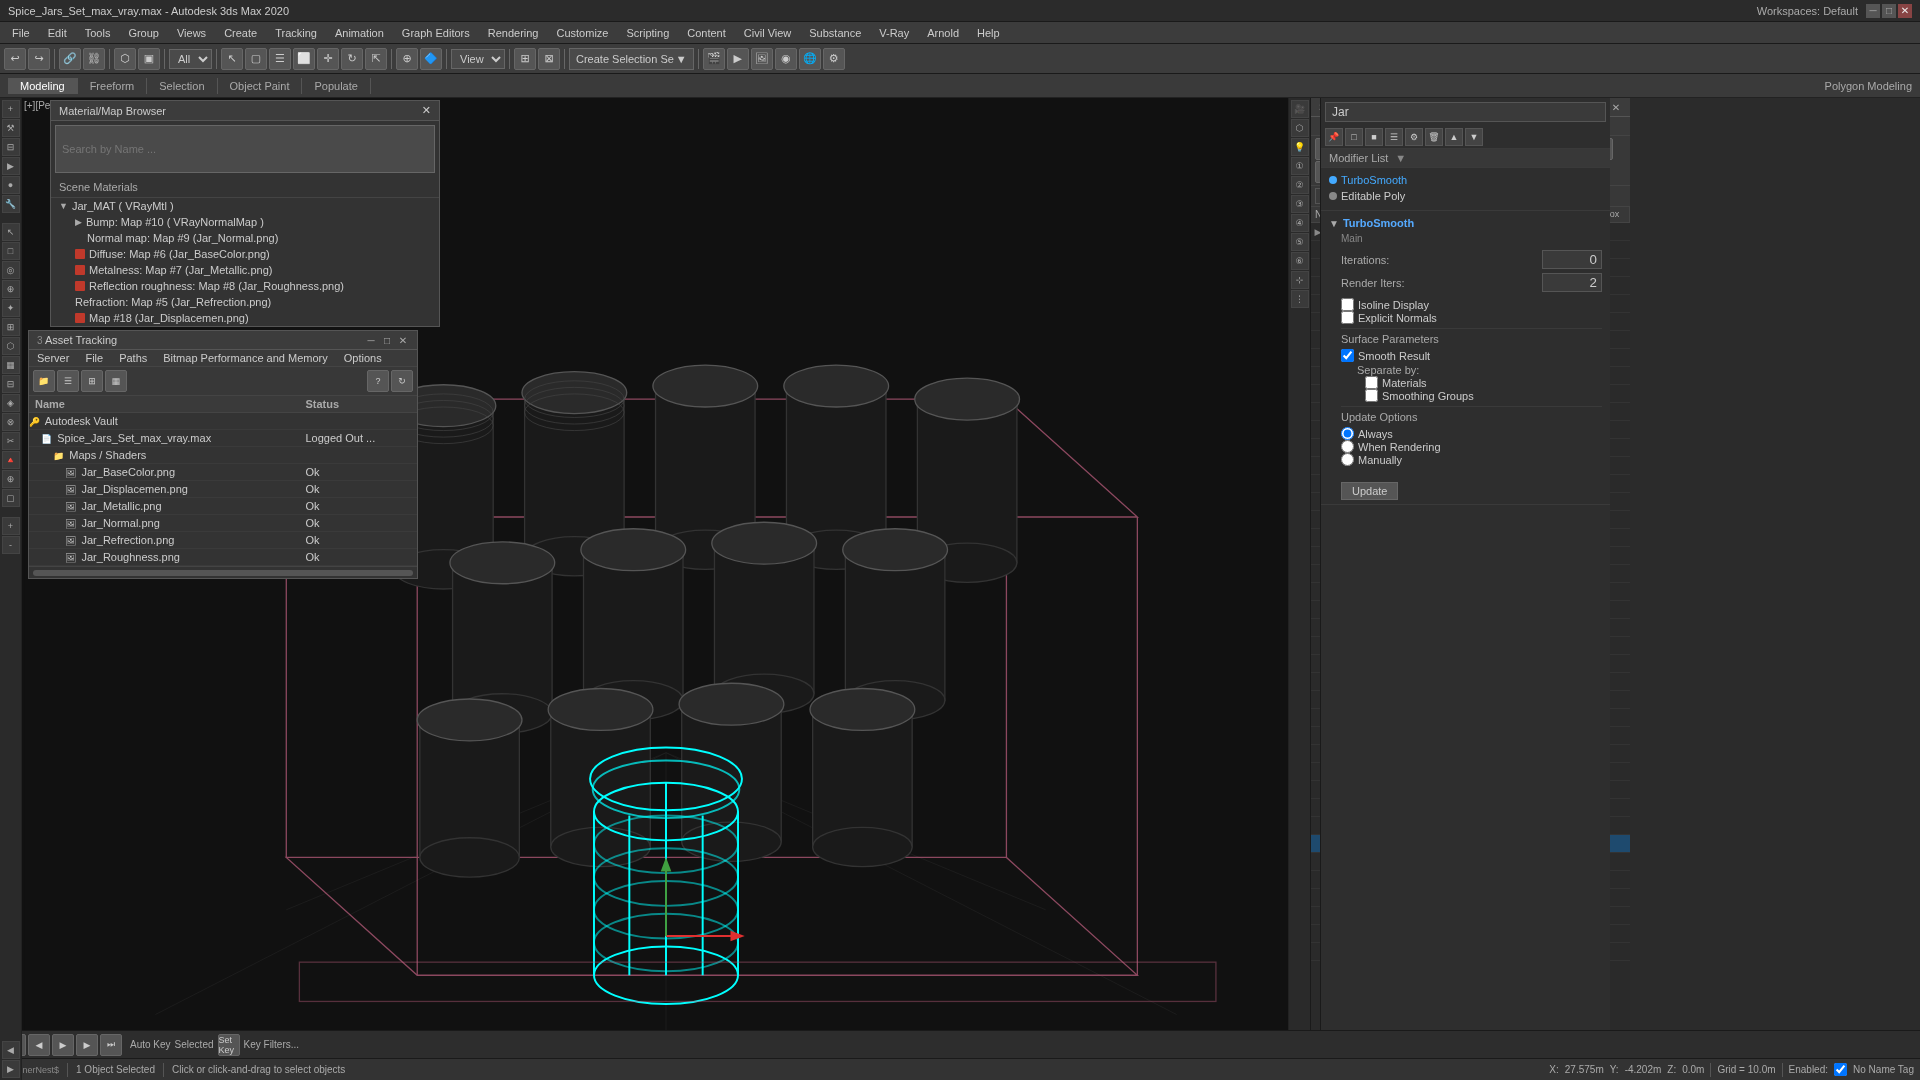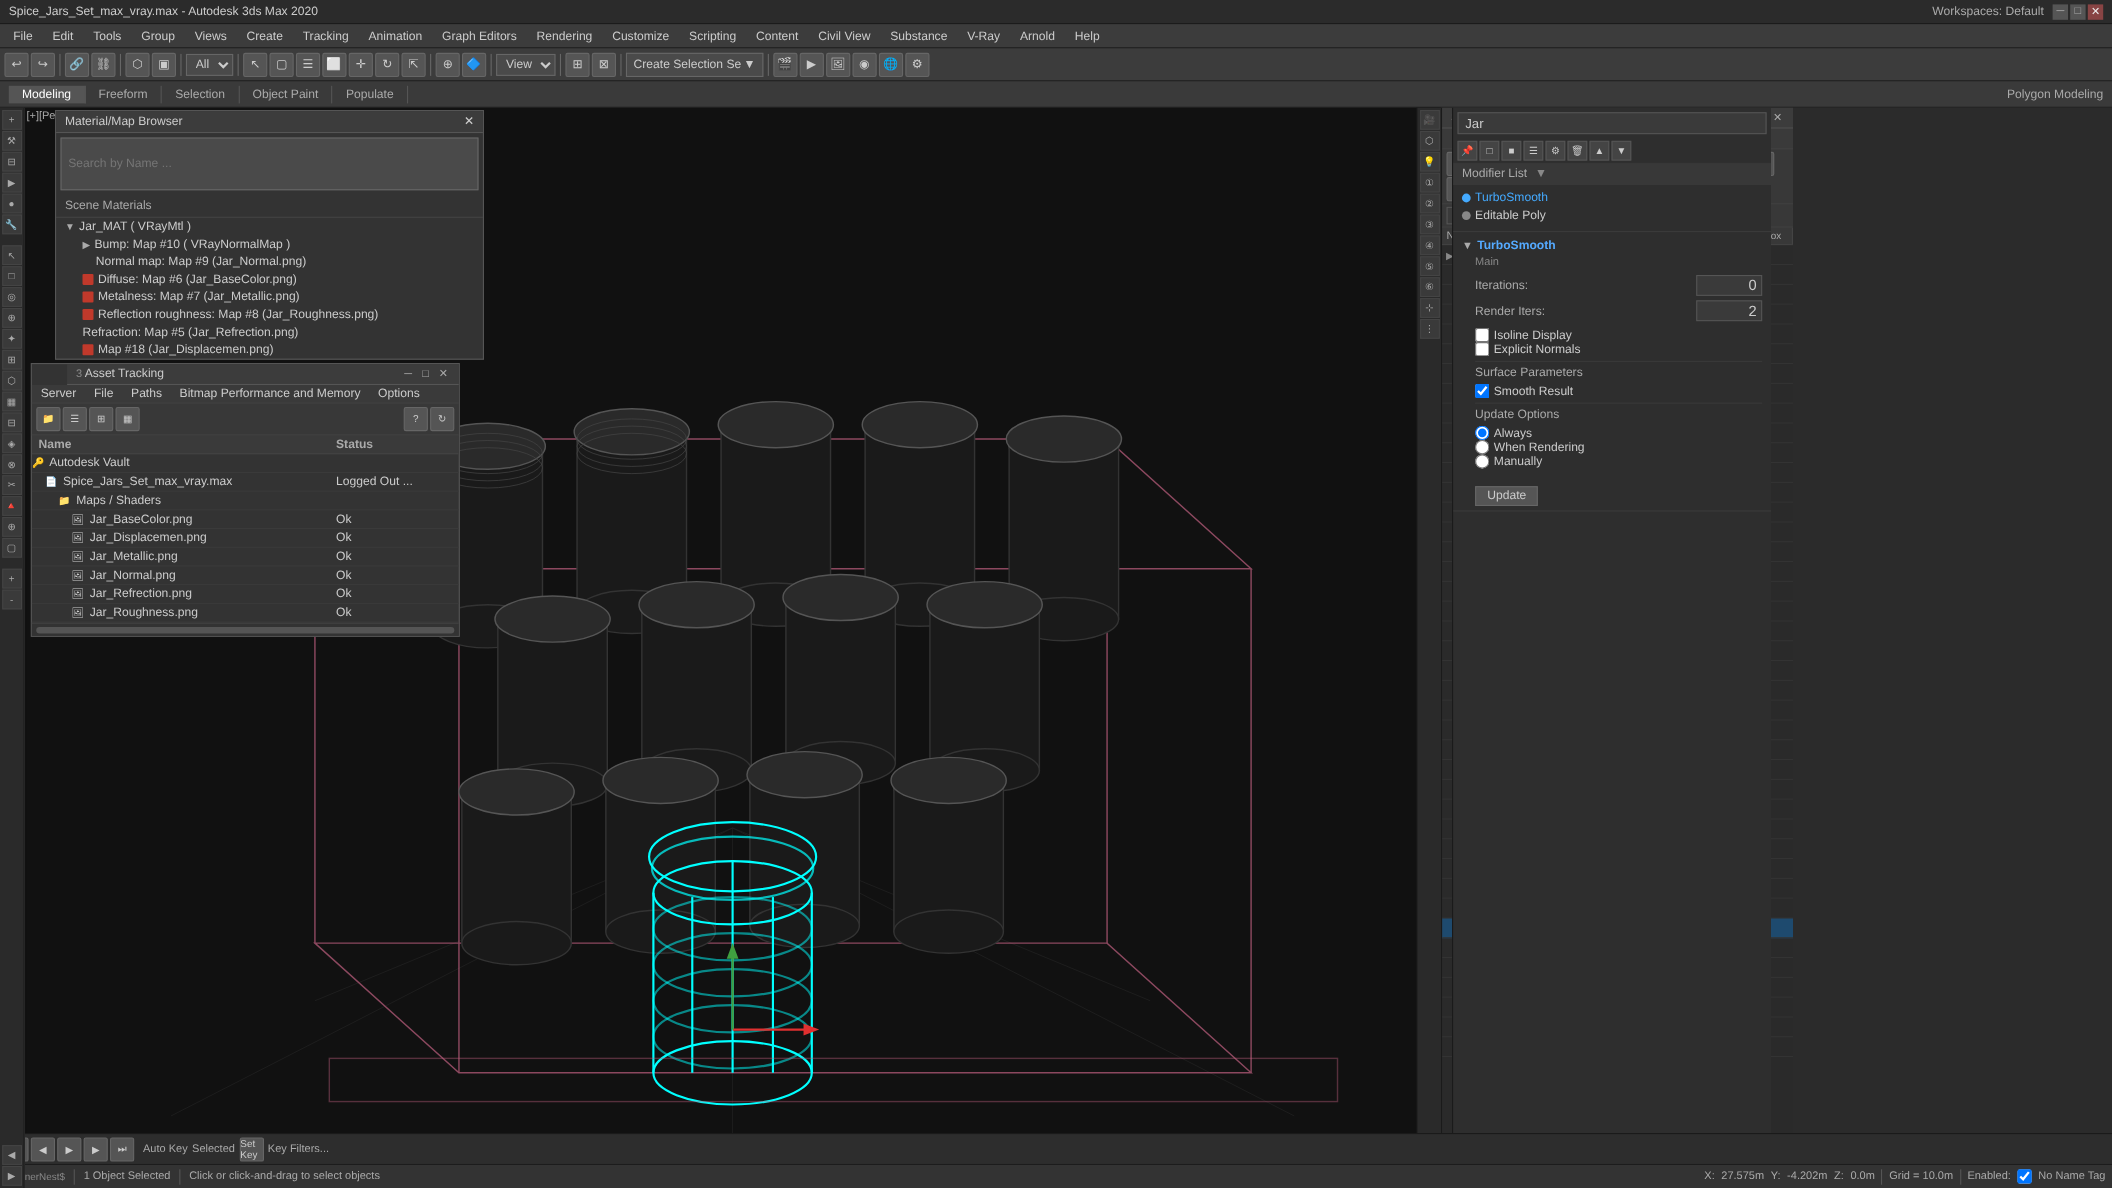--- a/index.html
+++ b/index.html
@@ -30,21 +30,21 @@
     .search-bar { margin: 4px; padding: 17px 6px; background: #4a4a4a; border: 1px solid #666; color: #ccc; width: calc(100% - 8px); font-size: 11px; }
     .mat-section { padding: 4px 8px; font-size: 11px; color: #aaa; border-bottom: 1px solid #444; }
     .mat-item { display: flex; align-items: center; padding: 2px 8px; font-size: 11px; color: #ccc; cursor: pointer; gap: 4px; }
     .mat-color { width: 10px; height: 10px; background: #888; border-radius: 1px; flex-shrink: 0; }
     .mat-color.red { background: #c0392b; }
     .mat-indent { margin-left: 16px; }
     .mat-indent2 { margin-left: 28px; text-align: right; }
 
     
     #asset-tracking { position: absolute; top: 330px; left: 28px; width: 390px; background: #333; border: 1px solid #555; z-index: 10; }
-    #asset-title { background: #3c3c3c; padding: 3px 8px; display: flex; justify-content: space-between; align-items: center; border-bottom: 1px solid #555; margin-left: 32px; }
+    #asset-title { background: #3c3c3c; padding: 3px 8px; display: flex; justify-content: space-between; align-items: center; border-bottom: 1px solid #555; }
     .asset-menu-row { display: flex; gap: 0; background: #3a3a3a; border-bottom: 1px solid #444; }
     .asset-menu-item { padding: 2px 8px; color: #ccc; font-size: 11px; cursor: pointer; }
     .asset-toolbar { display: flex; align-items: center; padding: 3px 4px; background: #383838; border-bottom: 1px solid #444; gap: 2px; }
     .asset-table { width: 100%; border-collapse: collapse; }
     .asset-table th { background: #3a3a3a; color: #aaa; font-size: 11px; text-align: left; padding: 2px 6px; border-bottom: 1px solid #444; }
     .asset-table td { color: #ccc; font-size: 11px; padding: 2px 6px; border-bottom: 1px solid #3a3a3a; }
     .status-ok { color: #6a9; }
     .status-logged { color: #aaa; }
 
     
@@ -1128,20 +1128,31 @@
           <div class="prop-check">
             <input type="checkbox" style="">
             <span>Explicit Normals</span>
           </div>
         </div>
         <div style="height:1px; background:#3a3a3a; margin:4px 0;"></div>
         <div style="font-size:11px; color:#aaa; margin-bottom:4px;">Surface Parameters</div>
         <div class="prop-check">
           <input type="checkbox" checked="" style="">
           <span>Smooth Result</span>
+        </div>
+        <div style="margin-left:16px; margin-top:2px;">
+          <div style="font-size:11px; color:#aaa;">Separate by:</div>
+          <div class="prop-check" style="margin-left:8px;">
+            <input type="checkbox" style="">
+            <span>Materials</span>
+          </div>
+          <div class="prop-check" style="margin-left:8px;">
+            <input type="checkbox" style="">
+            <span>Smoothing Groups</span>
+          </div>
         </div>
         <div style="height:1px; background:#3a3a3a; margin:4px 0;"></div>
         <div style="font-size:11px; color:#aaa; margin-bottom:4px;">Update Options</div>
         <div class="prop-check">
           <input type="radio" name="update" checked="" style="">
           <span>Always</span>
         </div>
         <div class="prop-check">
           <input type="radio" name="update" style="">
           <span>When Rendering</span>

